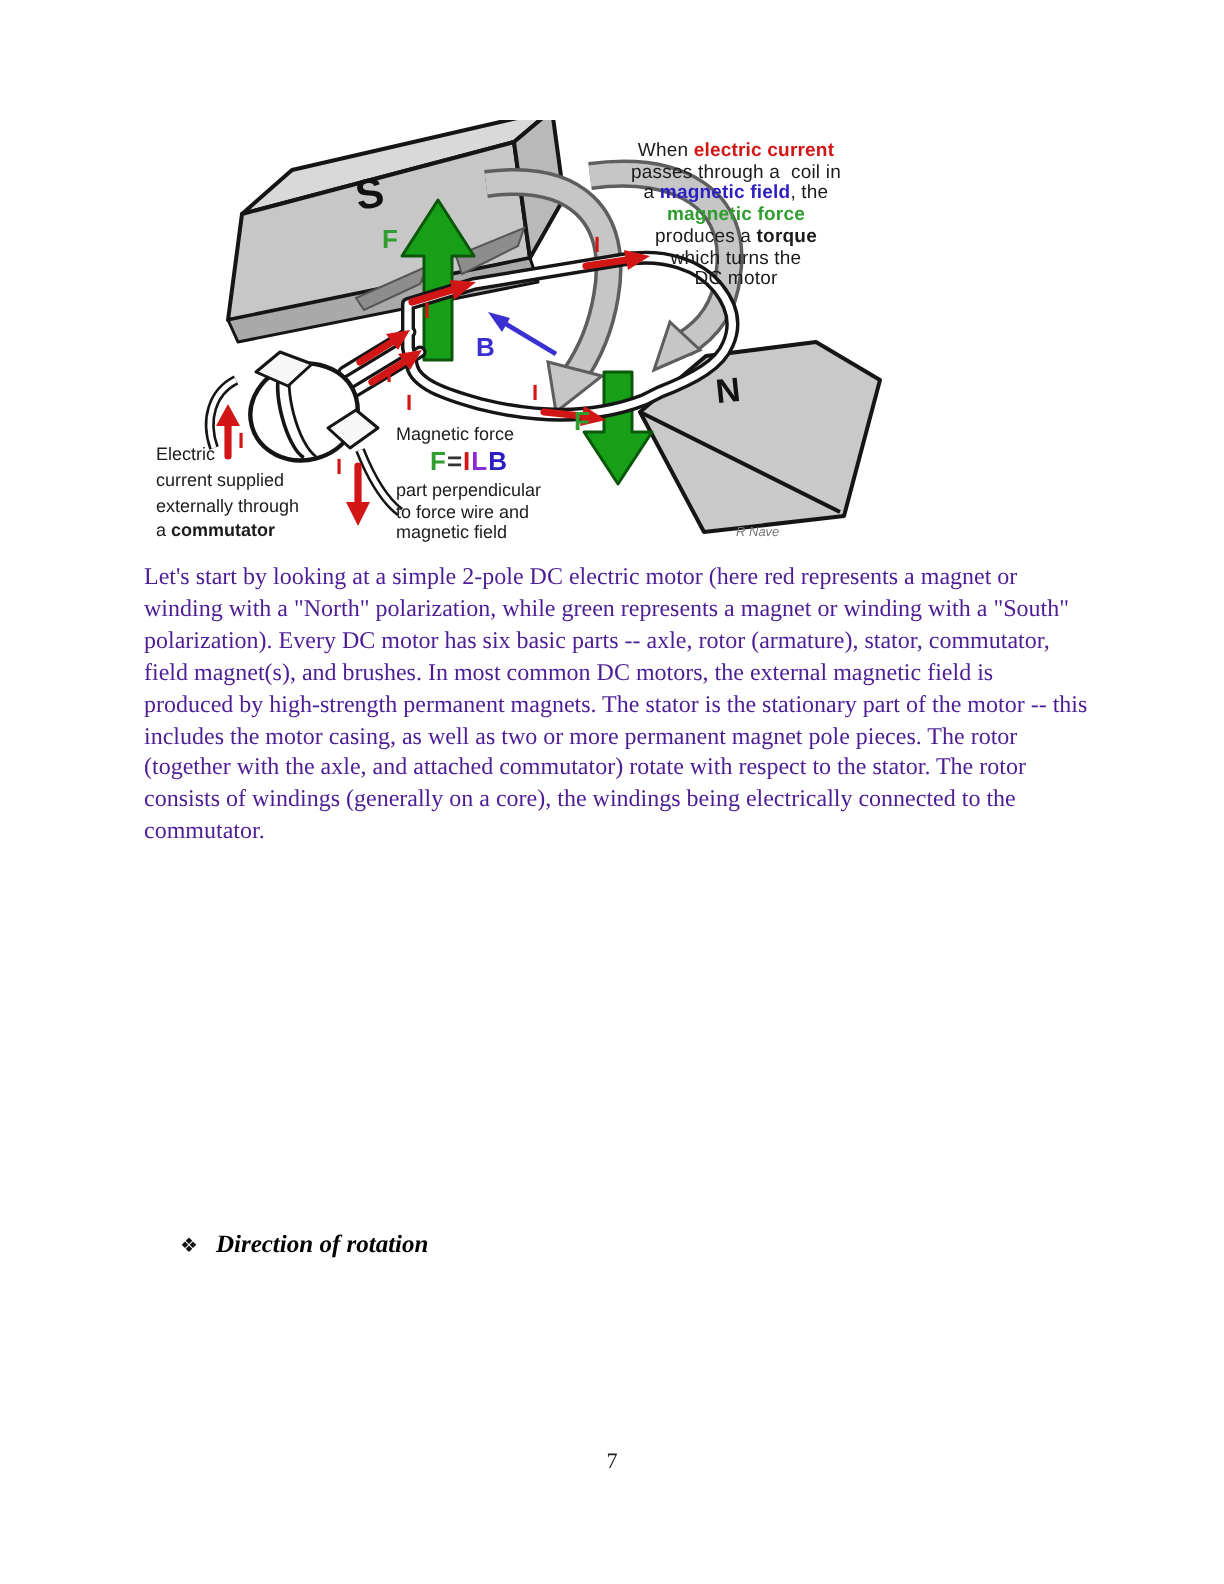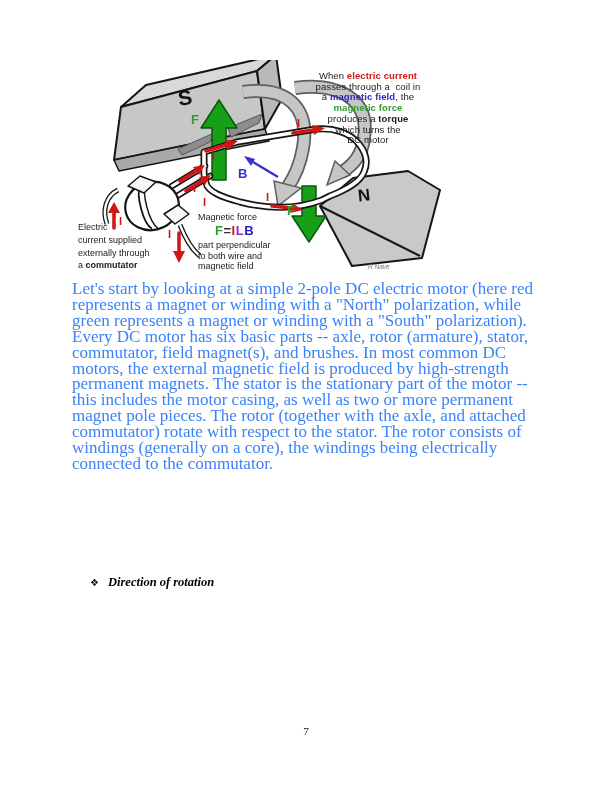--- a/index.html
+++ b/index.html
@@ -28,26 +28,26 @@
   .fig-label{position:absolute;font-family:"Liberation Sans", sans-serif;font-weight:bold;}
   .lbl-s{left:178px;top:86px;font-size:21px;color:#111;transform:rotate(-9deg);}
   .lbl-n{left:358px;top:186px;font-size:17px;color:#111;transform:rotate(-6deg);}
   .lbl-f{font-size:13px;color:#2f9e2f;}
   .lbl-b{left:238px;top:166px;font-size:13px;color:#3a2fd0;}
   .lbl-i{font-size:11px;color:#d21616;}
   .credit{left:368px;top:263px;font-size:6.5px;color:#777;font-style:italic;font-family:"Liberation Sans",sans-serif;}
   
   .paragraph{
     left:72px;top:281px;width:472px;
-    font-size:17px;line-height:15.9px;color:#3b82f6;
+    font-size:12px;line-height:15.9px;color:#4c1d95;
     text-align:left;
   }
   .bullet-row{left:90px;top:575px;display:flex;align-items:baseline;gap:9px;}
   .bullet-marker{font-size:10px;color:#111;font-family:"DejaVu Sans",sans-serif;}
-  .bullet-text{font-size:12.5px;font-weight:bold;font-style:italic;color:#000;}
+  .bullet-text{font-size:12.5px;font-weight:bold;font-style:italic;color:#000;margin-top:40px;}
   .page-number{left:0;top:725px;width:612px;text-align:center;font-size:11px;color:#222;}
 </style>
 </head>
 <body>
 
 <div class="page">
 
   <svg class="fig-svg" width="400" height="225" viewBox="70 60 400 225">
 
     <g>
@@ -140,21 +140,21 @@
     <div class="ln"><span>which turns the</span></div>
     <div class="ln"><span>DC motor</span></div>
   </div>
 
   <div class="abs fig-text cap-force">
     <div>Magnetic force</div>
     <div class="formula">
       <span class="t-green">F</span><span class="t-dark">=</span><span class="t-red">I</span><span class="t-purple">L</span><span class="t-blue">B</span>
     </div>
     <div>part perpendicular</div>
-    <div>to both wire and</div>
+    <div>to force wire and</div>
     <div>magnetic field</div>
   </div>
 
   <span class="fig-label lbl-s">S</span>
   <span class="fig-label lbl-n">N</span>
   <span class="fig-label lbl-f" style="left:191px;top:112px;">F</span>
   <span class="fig-label lbl-f" style="left:287px;top:203px;">F</span>
   <span class="fig-label lbl-b">B</span>
   <span class="fig-label lbl-i" style="left:212px;top:150px;">I</span>
   <span class="fig-label lbl-i" style="left:297px;top:117px;">I</span>

